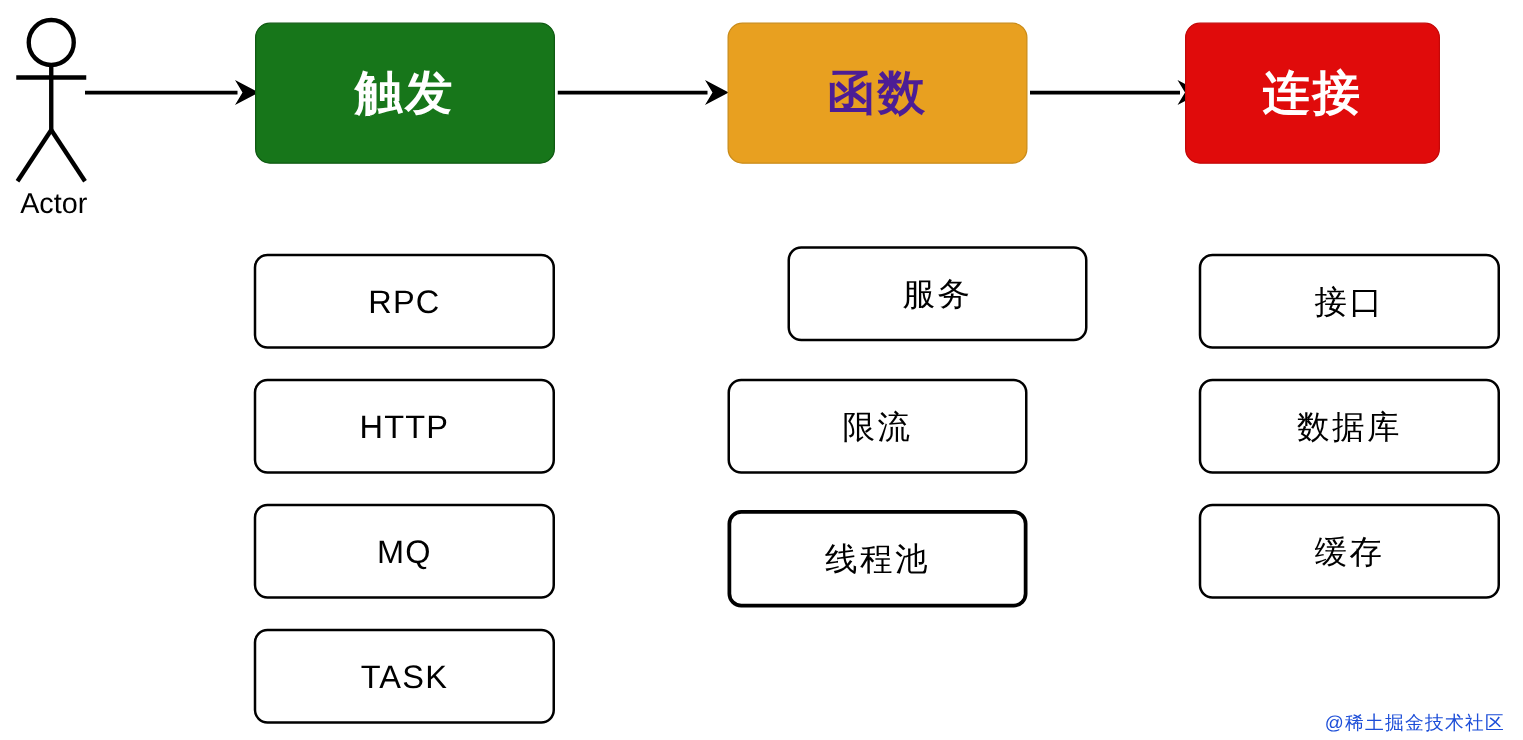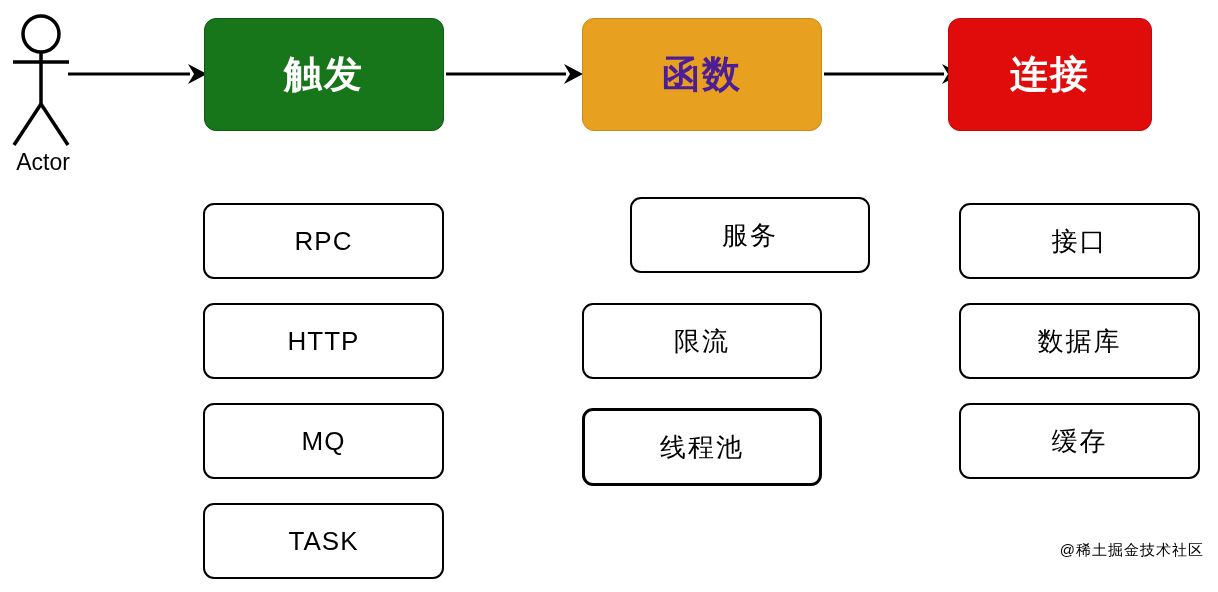--- a/index.html
+++ b/index.html
@@ -82,23 +82,23 @@
     color: #000000;
     letter-spacing: 1px;
   }
   .item-box.cjk { letter-spacing: 2px; }
   .item-box.thick { border-width: 3.5px; }
 
   
   .watermark {
     position: absolute;
     right: 14px;
-    bottom: 32px;
+    bottom: 4px;
     font-size: 15px;
-    color: #000000;
+    color: #1d4ed8;
     letter-spacing: 1px;
     white-space: nowrap;
   }
 </style>
 </head>
 <body>
 
 <div id="canvas">
 
   <div class="actor-group">

